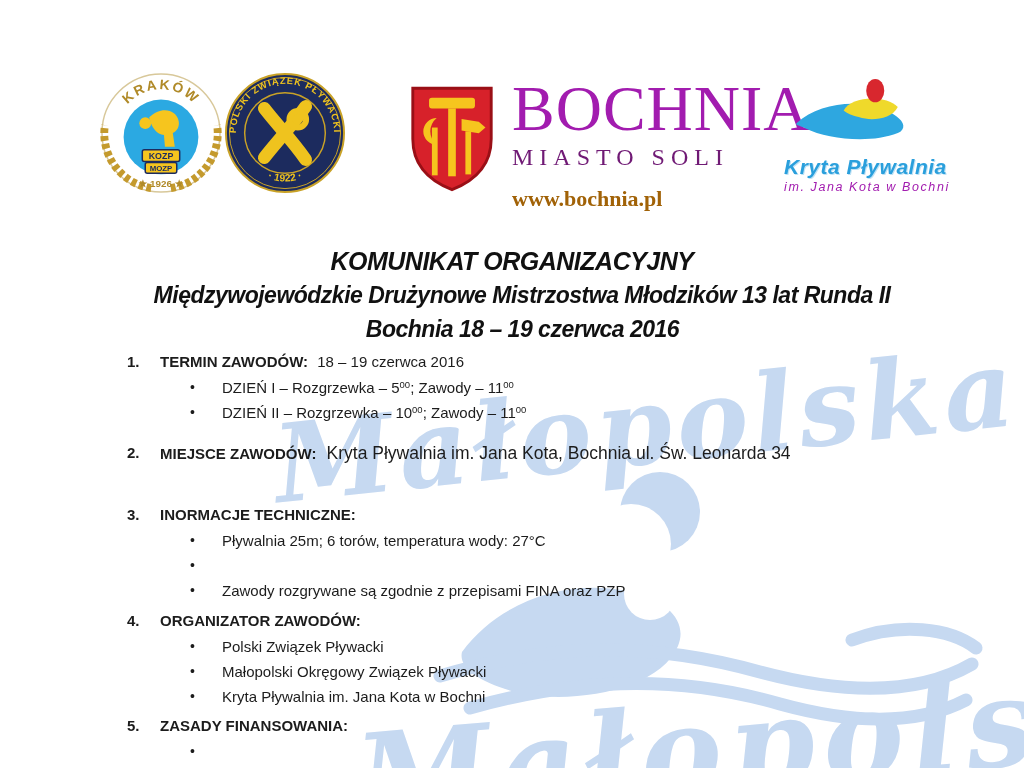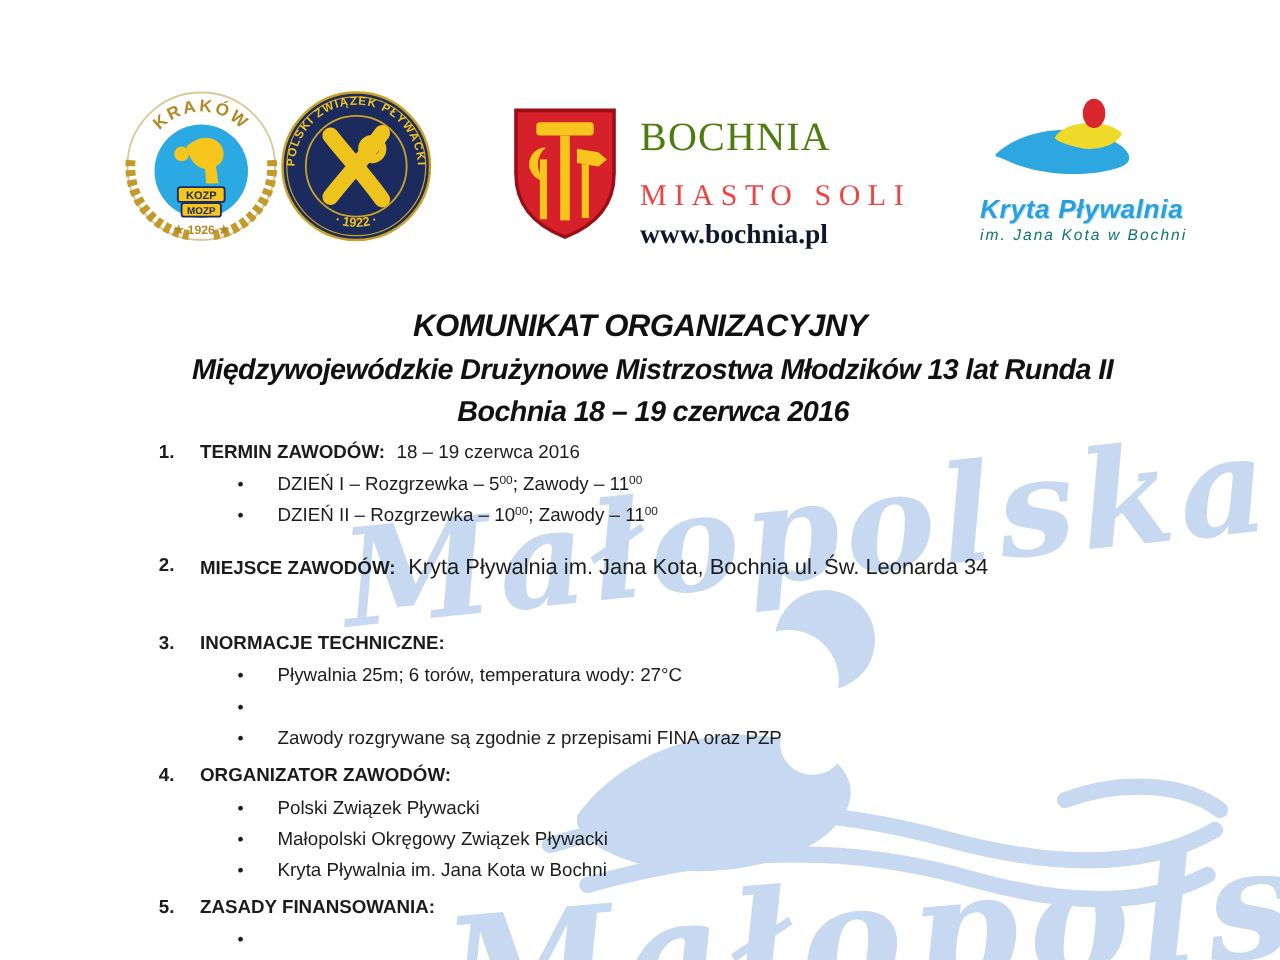--- a/index.html
+++ b/index.html
@@ -18,27 +18,27 @@
 
   
   .content{position:absolute;inset:0;z-index:1;}
 
   
   .logo{position:absolute;}
   .logo-kozp{left:100px;top:72px;}
   .logo-pzp{left:224px;top:72px;}
   .logo-bochnia-shield{left:408px;top:85px;}
   .bochnia-text{position:absolute;left:512px;top:84px;font-family:"Liberation Serif",serif;}
-  .bochnia-name{font-size:32px;line-height:50px;letter-spacing:1px;color:#4d7c0f;}
-  .bochnia-sub{font-size:24px;line-height:28px;letter-spacing:6px;color:#ef4444;margin-top:9px;}
-  .bochnia-url{font-size:22px;line-height:24px;font-weight:bold;color:#0f172a;margin-top:4px;}
+  .bochnia-name{font-size:64px;line-height:50px;letter-spacing:1px;color:#a21caf;}
+  .bochnia-sub{font-size:24px;line-height:28px;letter-spacing:6px;color:#701a75;margin-top:9px;}
+  .bochnia-url{font-size:22px;line-height:24px;font-weight:bold;color:#a16207;margin-top:16px;}
   .logo-pool{left:784px;top:78px;width:182px;}
   .pool-name{font-size:21px;font-weight:bold;font-style:italic;color:#2a9fdc;
     text-shadow:1px 1px 0 #bfe2f5;letter-spacing:.5px;line-height:22px;}
-  .pool-sub{font-size:12.5px;font-style:italic;color:#0f766e;letter-spacing:1.6px;line-height:15px;margin-top:2px;}
+  .pool-sub{font-size:12.5px;font-style:italic;color:#a21caf;letter-spacing:1.6px;line-height:15px;margin-top:2px;}
 
   
   .title{position:absolute;left:0;right:0;top:244px;text-align:center;font-weight:bold;font-style:italic;color:#111;}
   .title .t1{font-size:25px;line-height:34px;letter-spacing:-0.5px;}
   .title .t2{font-size:23px;line-height:34px;letter-spacing:-0.5px;padding-left:20px;}
   .title .t3{font-size:23px;line-height:34px;letter-spacing:-0.5px;padding-left:21px;}
 
   
   .sec{position:absolute;left:0;width:100%;}
   .shead{position:relative;padding-left:160px;font-size:15px;line-height:20px;}

